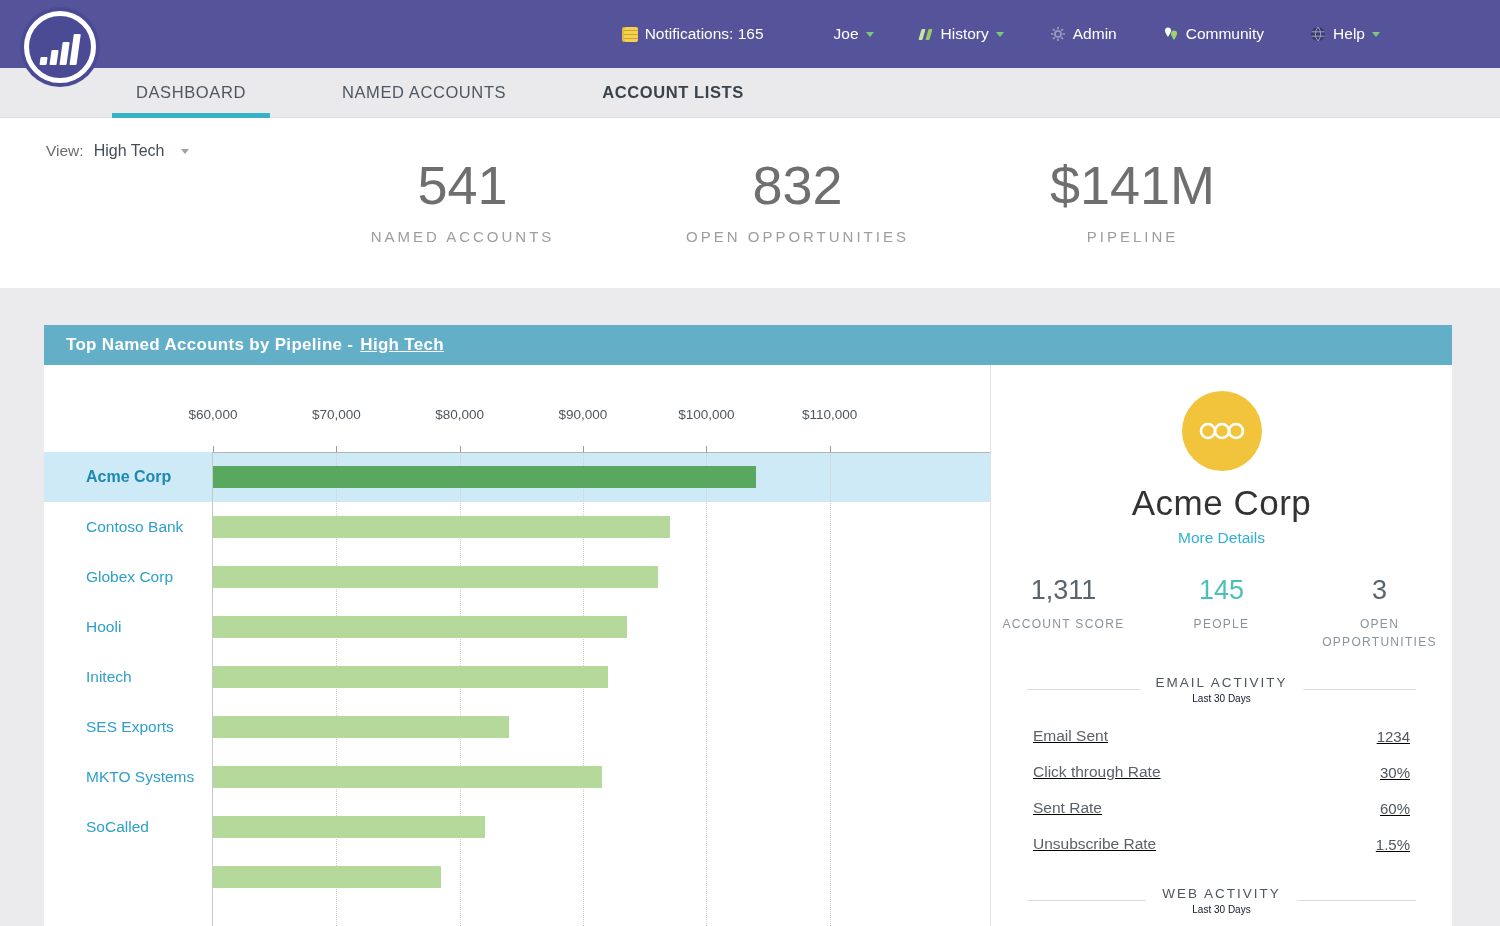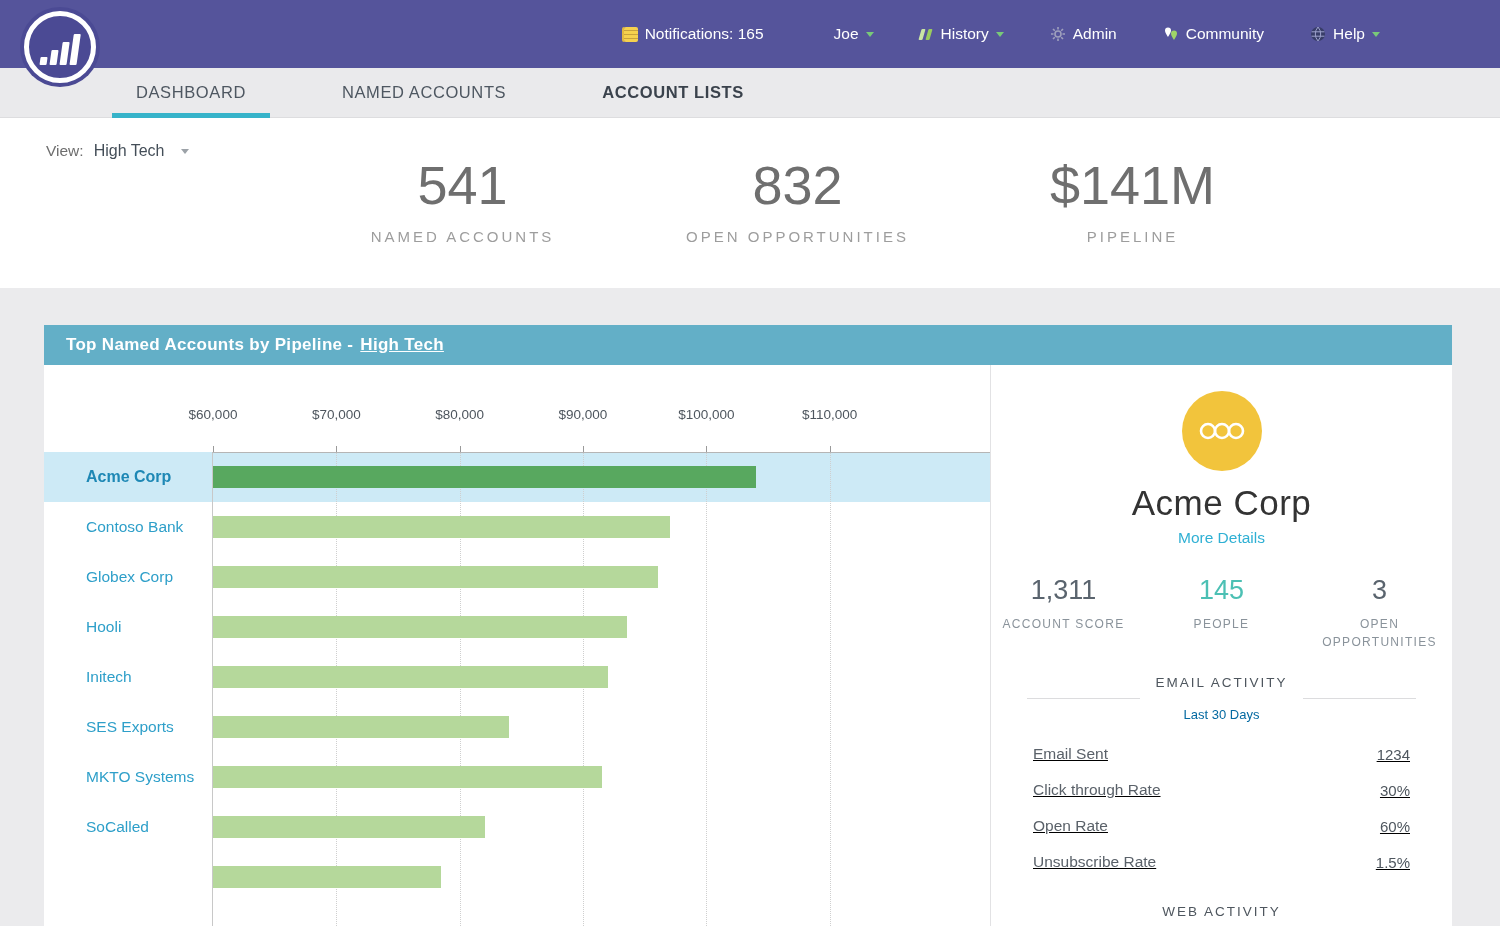--- a/index.html
+++ b/index.html
@@ -68,21 +68,21 @@
   .avatar { width:80px; height:80px; border-radius:50%; background:#F2C43C; margin:0 auto; display:flex; align-items:center; justify-content:center; }
   .acct-name { font-size:35px; color:#333; margin-top:12px; letter-spacing:0.5px; }
   .more-details { display:inline-block; margin-top:6px; color:#2FB0D4; font-size:15.5px; cursor:pointer;text-align:right; }
   .acct-stats { display:flex; justify-content:center; align-items:flex-start; gap:26px; margin-top:28px; }
   .acct-stat { width:132px; }
   .acct-stat .v { font-size:27px; color:#5A646E; }
   .acct-stat .l { margin-top:9px; font-size:12px; letter-spacing:1.3px; color:#8A939B; line-height:1.5; }
   .divider { display:flex; align-items:center; margin:24px 36px 0; gap:16px; }
   .divider .line { flex:1; height:1px; background:#DCDCDE; }
   .dtitle { font-size:13.5px; letter-spacing:2px; color:#4E565E; }
-  .dsub { font-size:13px; color:#0369a1; margin-top:17px; }
+  .dsub { font-size:10px; color:#0f172a; margin-top:3px; }
   .activity { margin:14px 42px 0;text-decoration:underline; }
   .act-row { display:flex; align-items:center; height:36px; text-align:left; }
   .act-label { flex:1; font-size:15.5px; color:#5A6169; }
   .act-bar { width:110px; margin-right:26px; }
   .act-track { width:110px; height:9px; background:#ECECEF; border-radius:2px; overflow:hidden; }
   .act-fill { height:100%; background:#1BCE7C; border-radius:2px; }
   .act-value { width:56px; text-align:right; font-size:15px; color:#4E565E; }
 </style>
 </head>
 <body>
@@ -297,21 +297,21 @@
               <span class="act-label">Email Sent</span>
               <span class="act-bar"></span>
               <span class="act-value">1234</span>
             </div>
             <div class="act-row">
               <span class="act-label">Click through Rate</span>
               <span class="act-bar"><span class="act-track"><span class="act-fill" style="width:30%"></span></span></span>
               <span class="act-value">30%</span>
             </div>
             <div class="act-row">
-              <span class="act-label">Open Rate</span>
+              <span class="act-label">Sent Rate</span>
               <span class="act-bar"><span class="act-track"><span class="act-fill" style="width:60%"></span></span></span>
               <span class="act-value">60%</span>
             </div>
             <div class="act-row">
               <span class="act-label">Unsubscribe Rate</span>
               <span class="act-bar"><span class="act-track"><span class="act-fill" style="width:4%"></span></span></span>
               <span class="act-value">1.5%</span>
             </div>
           </div>
 

